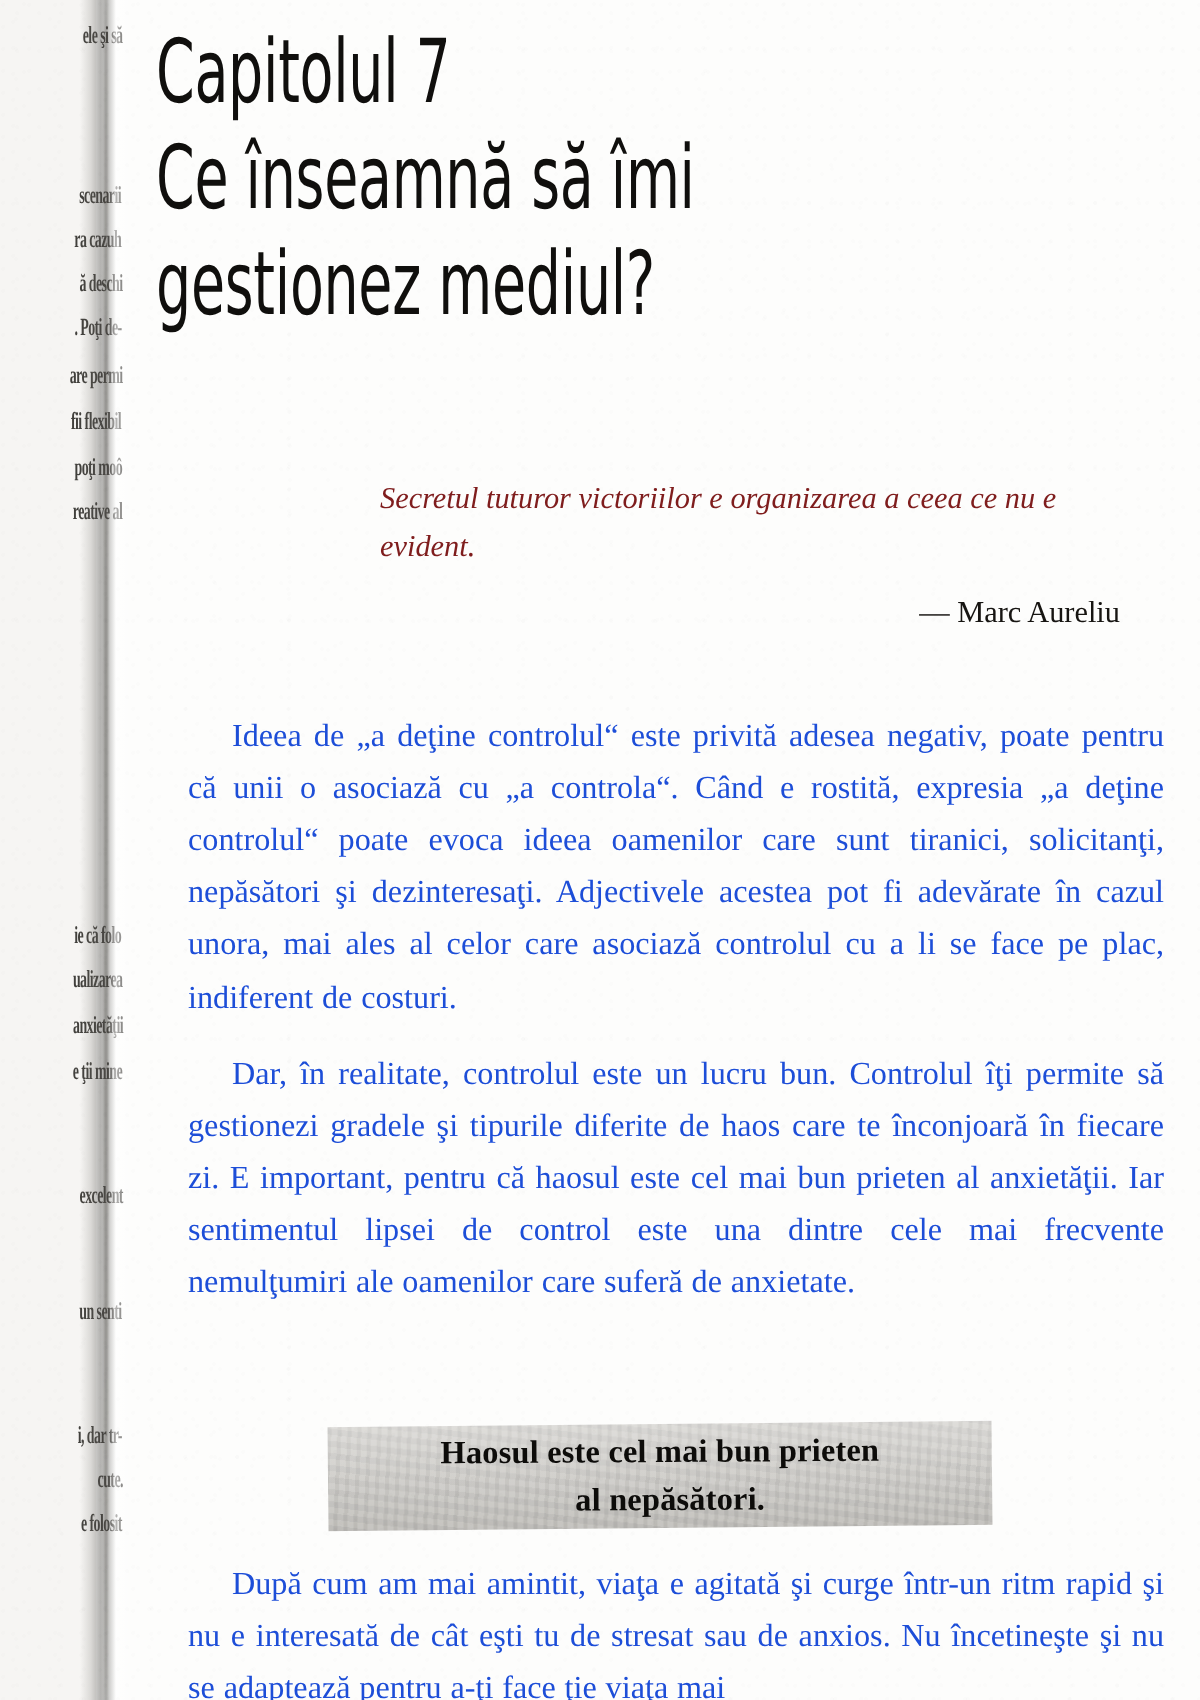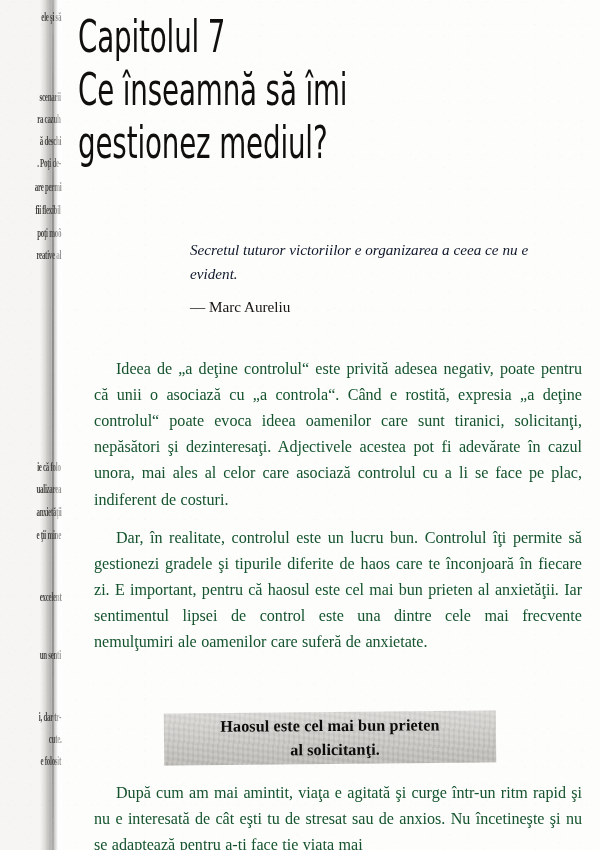--- a/index.html
+++ b/index.html
@@ -126,41 +126,41 @@
     position: absolute;
     left: 116px;
     top: 238px;
     width: 372px;
   }
   #epigraph-text {
     font-family: "Liberation Serif", serif;
     font-style: italic;
     font-size: 15.2px;
     line-height: 24px;
-    color: #0f172a;
+    color: #7f1d1d;
     text-align: left;
   }
   #epigraph-attrib {
     margin-top: 12px;
-    text-align: left;
+    text-align: right;
     font-family: "Liberation Serif", serif;
     font-size: 15.2px;
     color: #171512;
     padding-right: 2px;
   }
 
   
   .body-par {
     position: absolute;
     left: 20px;
     width: 488px;
     font-family: "Liberation Serif", serif;
     font-size: 16.1px;
     line-height: 26.1px;
-    color: #14532d;
+    color: #1d4ed8;
     text-align: justify;
     text-align-last: left;
     -webkit-hyphens: none;
     hyphens: none;
     word-spacing: .4px;
   }
   .body-par .indent { display: inline-block; width: 22px; }
 
   #par-1 { top: 340px; }
   #par-2 { top: 504px; margin-top: 21px; }
@@ -249,21 +249,21 @@
     </div>
 
     <p class="body-par" id="par-1"><span class="indent"></span><span>Ideea de „a deţine controlul“ este privită adesea negativ, poate pentru că unii o asociază cu „a controla“. Când e rostită, expresia „a deţine controlul“ poate evoca ideea oamenilor care sunt tiranici, solicitanţi, nepăsători şi dezinteresaţi. Adjectivele acestea pot fi adevărate în cazul unora, mai ales al celor care asociază controlul cu a li se face pe plac, indiferent de costuri.</span></p>
 
     <p class="body-par" id="par-2"><span class="indent"></span><span>Dar, în realitate, controlul este un lucru bun. Controlul îţi permite să gestionezi gradele şi tipurile diferite de haos care te înconjoară în fiecare zi. E important, pentru că haosul este cel mai bun prieten al anxietăţii. Iar sentimentul lipsei de control este una dintre cele mai frecvente nemulţumiri ale oamenilor care suferă de anxietate.</span></p>
 
     <div id="callout">
       <div id="callout-band" style="background-color: rgb(201, 199, 194);"></div>
       <div id="callout-text">
         <span class="cl1">Haosul este cel mai bun prieten</span>
-        <span class="cl2">al solicitanţi.</span>
+        <span class="cl2">al nepăsători.</span>
       </div>
     </div>
 
     <p class="body-par" id="par-3"><span class="indent"></span><span>După cum am mai amintit, viaţa e agitată şi curge într-un ritm rapid şi nu e interesată de cât eşti tu de stresat sau de anxios. Nu încetineşte şi nu se adaptează pentru a-ţi face ţie viaţa mai</span></p>
 
   </div>
 
   <div id="grain"></div>
 </div>
 

